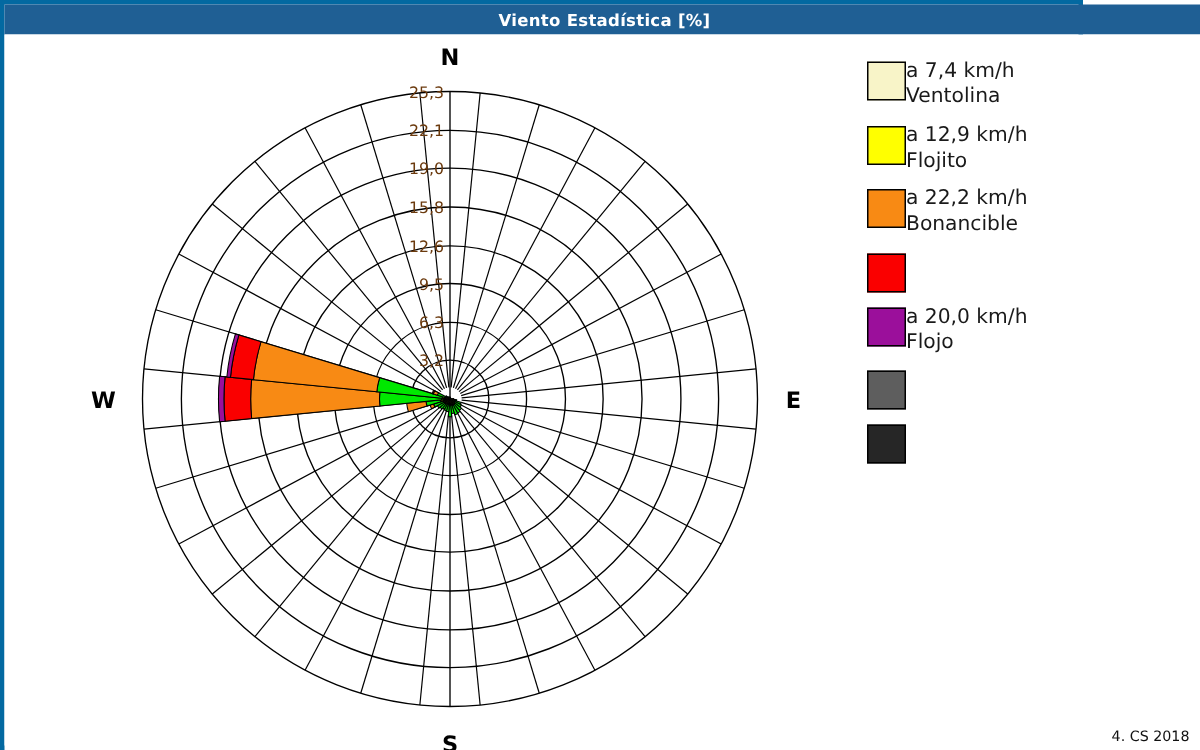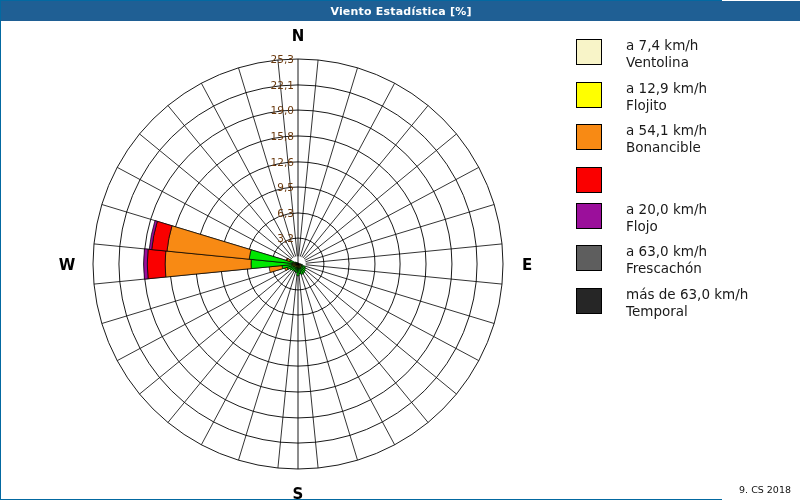--- a/index.html
+++ b/index.html
@@ -4,21 +4,21 @@
 <style>
   html,body{margin:0;padding:0;}
   body{
     width:800px;height:500px;
     background:#ffffff;
     font-family:"DejaVu Sans","Liberation Sans",sans-serif;
     overflow:hidden;
   }
   #app{
     position:relative;width:722px;height:500px;
-    border:1px solid #0369a1;box-sizing:border-box;
+    border:3px solid #0369a1;box-sizing:border-box;
     background:#ffffff;
   }
   #titlebar{
     position:absolute;left:0;top:0;width:800px;height:20px;
     background:#1f5f94;
     display:flex;align-items:center;justify-content:center;
   }
   #titlebar .ttl{
     color:#ffffff;font-size:11px;font-weight:bold;
     letter-spacing:.2px;
@@ -39,21 +39,21 @@
     display:flex;align-items:flex-start;
     margin-bottom:8px;
   }
   .swatch{
     width:26px;height:26px;
     border:1.5px solid #000000;
     box-sizing:border-box;
     flex:0 0 auto;margin-top:2px;
   }
   .legtext{
-    margin-left:24px;
+    margin-left:0;
     font-size:13.5px;color:#1a1a1a;line-height:1.28;
     font-family:"DejaVu Sans","Liberation Sans",sans-serif;
   }
   .legtext .l2{display:block;}
   #footer{
     position:absolute;right:8px;bottom:4px;
     font-size:9.5px;color:#111111;
     font-family:"DejaVu Sans","Liberation Sans",sans-serif;
   }
   .cardinal{
@@ -243,34 +243,32 @@
         <div class="legrow">
           <div class="swatch" style="background: rgb(248, 244, 200);"></div>
           <div class="legtext"><span>a 7,4 km/h</span><span class="l2">Ventolina</span></div>
         </div>
         <div class="legrow">
           <div class="swatch" style="background: rgb(255, 255, 0);"></div>
           <div class="legtext"><span>a 12,9 km/h</span><span class="l2">Flojito</span></div>
         </div>
         <div class="legrow">
           <div class="swatch" style="background: rgb(248, 138, 20);"></div>
-          <div class="legtext"><span>a 54,1 km/h</span><span class="l2">Bonancible</span></div>
+          <div class="legtext"><span>a 22,2 km/h</span><span class="l2">Bonancible</span></div>
         </div>
         <div class="legrow">
           <div class="swatch" style="background: rgb(250, 0, 0);"></div>
         </div>
         <div class="legrow">
           <div class="swatch" style="background: rgb(155, 15, 155);"></div>
           <div class="legtext"><span>a 20,0 km/h</span><span class="l2">Flojo</span></div>
         </div>
         <div class="legrow">
           <div class="swatch" style="background: rgb(94, 94, 94);"></div>
-          <div class="legtext"><span>a 63,0 km/h</span><span class="l2">Frescachón</span></div>
         </div>
         <div class="legrow">
           <div class="swatch" style="background: rgb(38, 38, 38);"></div>
-          <div class="legtext"><span>más de 63,0 km/h</span><span class="l2">Temporal</span></div>
         </div>
       </div>
 
-    <div id="footer">9. CS 2018</div>
+    <div id="footer">4. CS 2018</div>
   </div>
 </div>
 
 </body></html>

